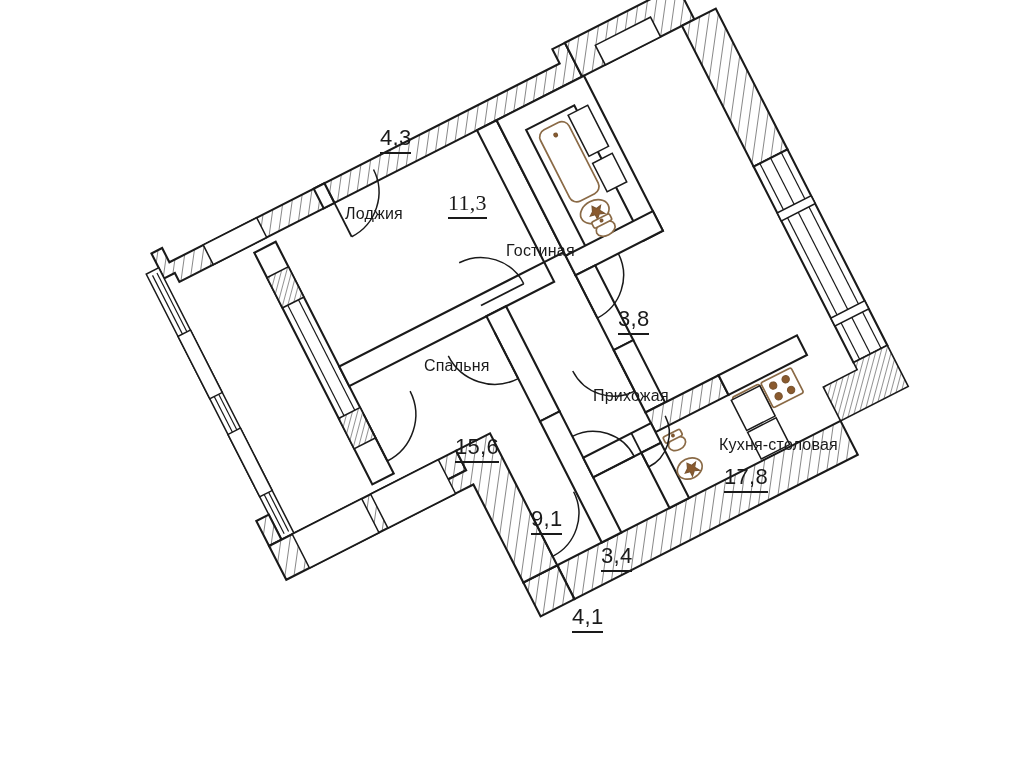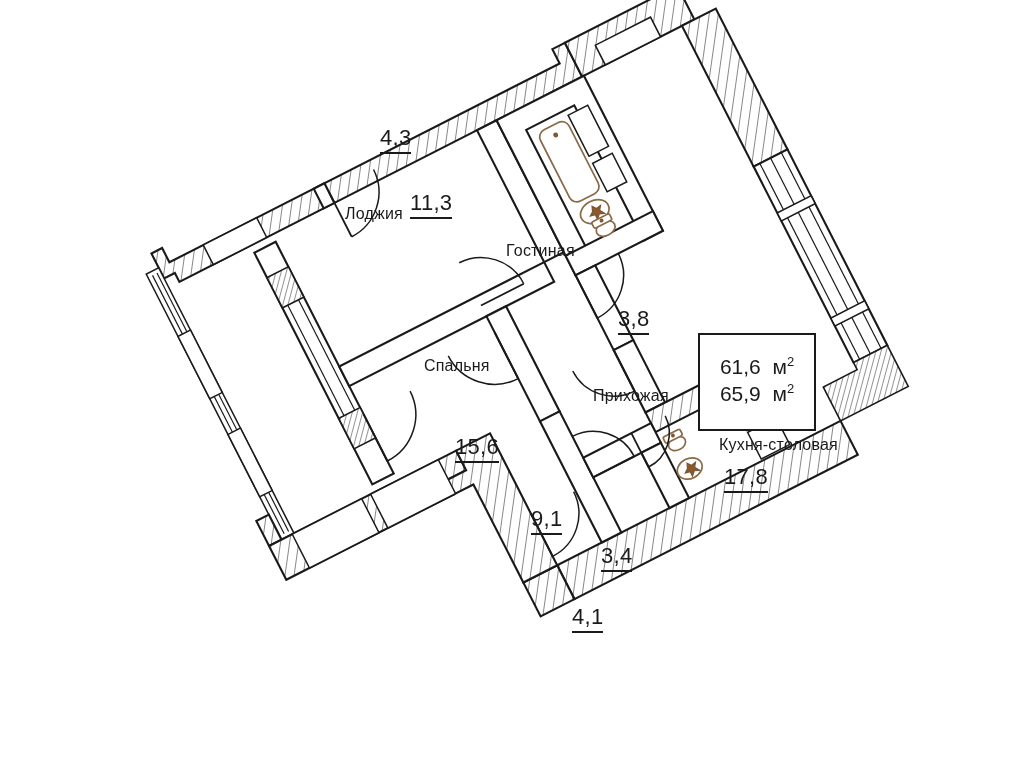--- a/index.html
+++ b/index.html
@@ -254,21 +254,21 @@
         <rect class="wall-thin" x="336" y="418" width="76" height="38"></rect>
       </g>
 
     </g>
   </svg>
 
   <div class="plan-label room-area" style="left:380px; top:115px;margin-top:12px;">4,3</div>
 
   <div class="plan-label room-name" style="left:309px; top:206px;">Лоджия</div>
 
-  <div class="plan-label room-area" style="left:410px; top:192px;">11,3</div>
+  <div class="plan-label room-area" style="left:448px; top:192px;font-family:Liberation Serif, serif;">11,3</div>
 
   <div class="plan-label room-name" style="left:470px; top:243px;">Гостиная</div>
 
   <div class="plan-label room-name" style="left:388px; top:358px;">Спальня</div>
 
   <div class="plan-label room-area" style="left:455px; top:436px;">15,6</div>
 
   <div class="plan-label room-name" style="left:557px; top:388px;">Прихожая</div>
 
   <div class="plan-label room-area" style="left:503px; top:508px;margin-left:28px;">9,1</div>
@@ -276,24 +276,14 @@
   <div class="plan-label room-area" style="left:618px; top:308px;">3,8</div>
 
   <div class="plan-label room-name" style="left:683px; top:437px;">Кухня-столовая</div>
 
   <div class="plan-label room-area" style="left:724px; top:466px;">17,8</div>
 
   <div class="plan-label room-area" style="left:601px; top:545px;">3,4</div>
 
   <div class="plan-label room-area" style="left:572px; top:606px;">4,1</div>
 
-  <div id="total-area-box" style="left:698px; top:333px; width:90px; height:74px;">
-    <div class="total-area-line">
-      <span>61,6</span>
-      <span>&nbsp;м<span class="sup">2</span></span>
-    </div>
-    <div class="total-area-line">
-      <span>65,9</span>
-      <span>&nbsp;м<span class="sup">2</span></span>
-    </div>
-  </div>
 
 </div>
 
 </body></html>

